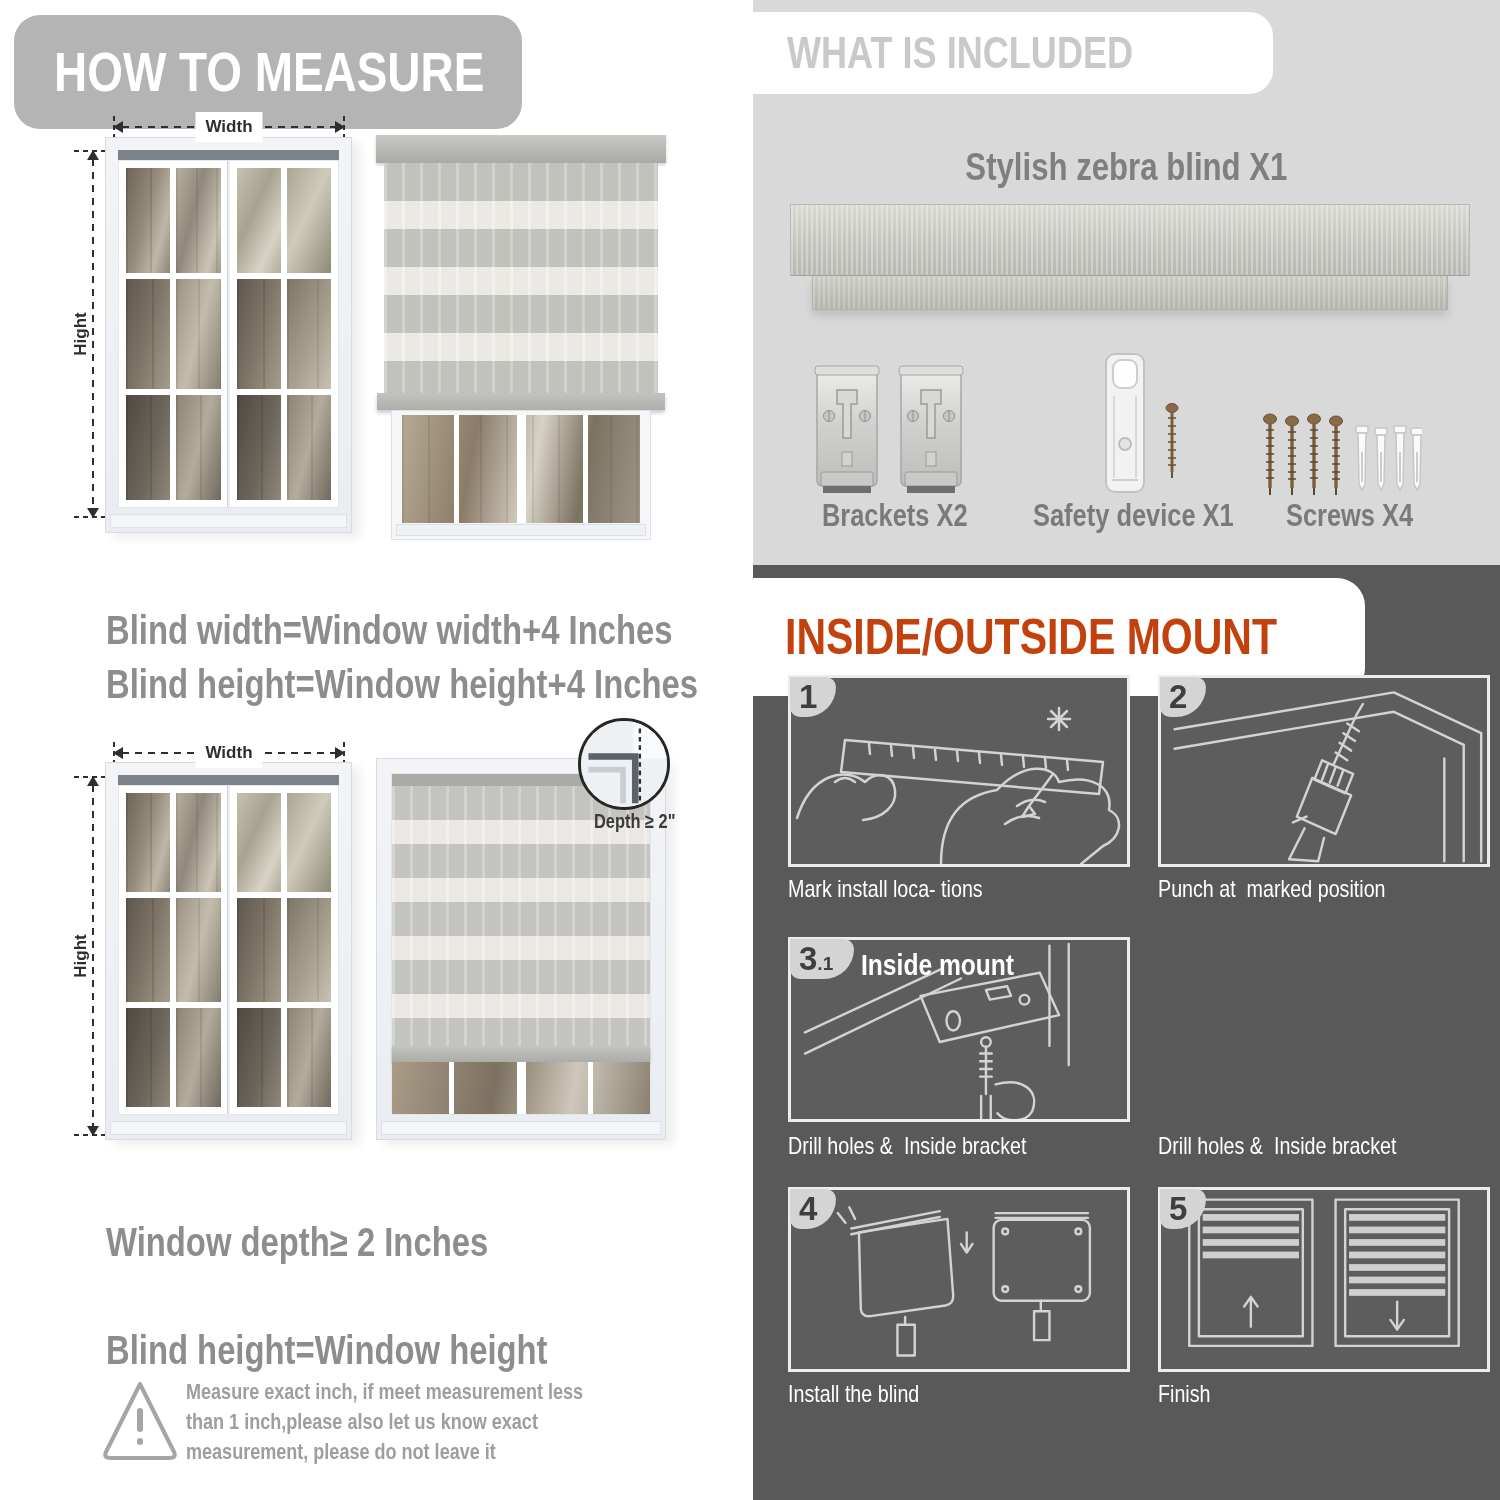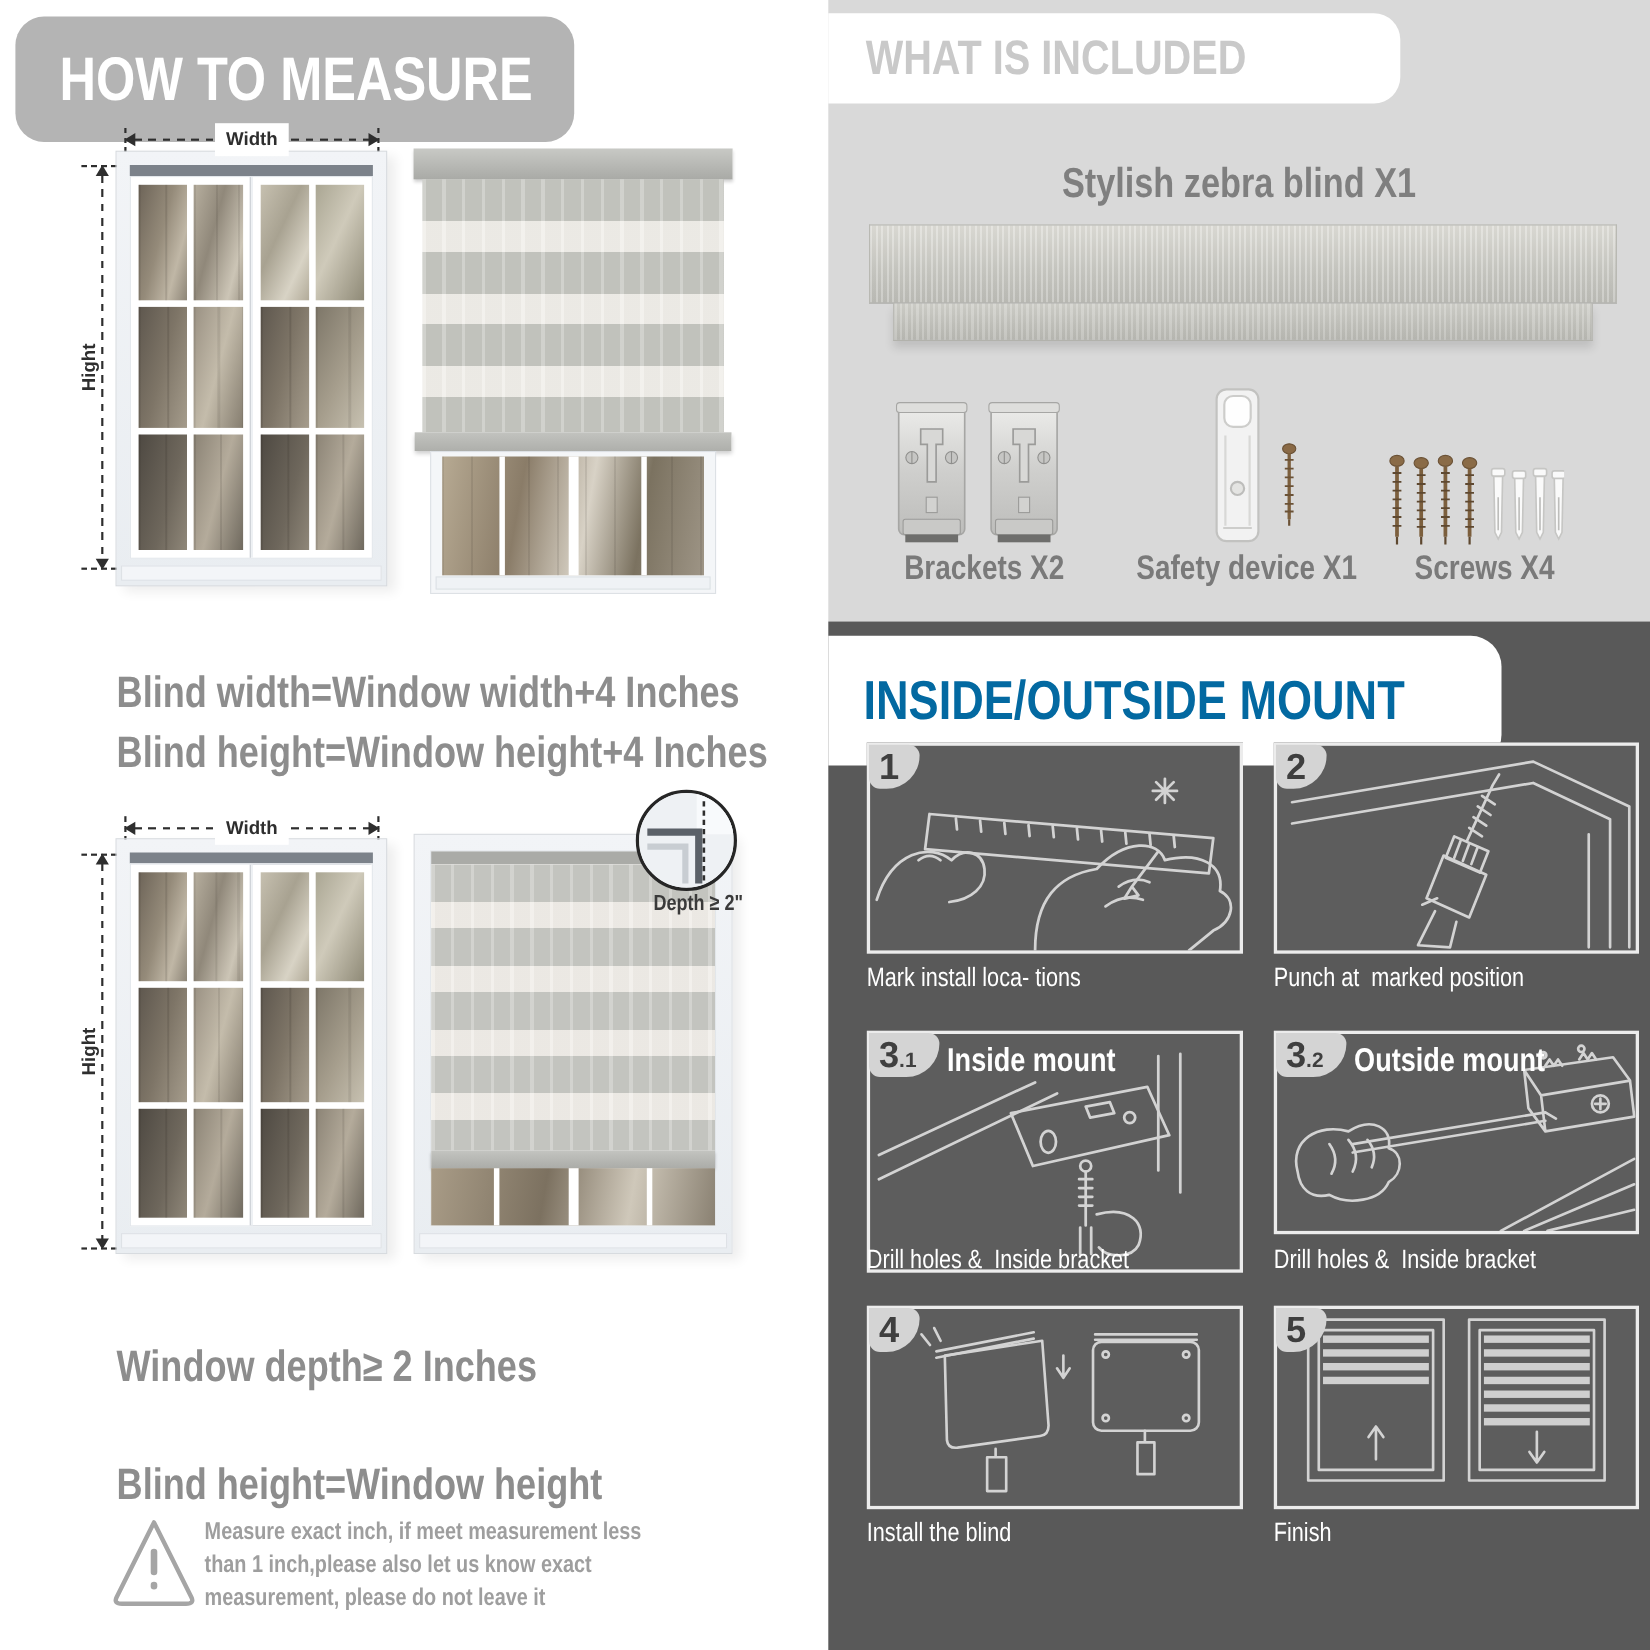--- a/index.html
+++ b/index.html
@@ -12,21 +12,21 @@
   
   .right-light{left:753px;top:0;width:747px;height:565px;background:#d9d9d9}
   .right-dark{left:753px;top:565px;width:747px;height:935px;background:#595959}
 
   
   .title-how{left:14px;top:15px;width:508px;height:114px;background:#b4b4b4;border-radius:26px;
     color:#fff;font-weight:bold;font-size:56px;line-height:114px;padding-left:40px}
   .box-included{left:753px;top:12px;width:520px;height:82px;background:#fff;border-radius:0 24px 24px 0;
     color:#c9c9c9;font-weight:bold;font-size:44px;line-height:82px;padding-left:34px}
   .box-mount{left:753px;top:578px;width:612px;height:118px;background:#fff;border-radius:0 28px 28px 0;
-    color:#0369a1;font-weight:bold;font-size:50px;line-height:118px;padding-left:32px}
+    color:#c2410c;font-weight:bold;font-size:50px;line-height:118px;padding-left:32px}
 
   
   .h-measure{font-weight:bold;font-size:46px;color:#3b3b3b}
   .l-formula{font-weight:bold;font-size:40px;color:#8d8d8d}
   .warn-text{font-weight:bold;font-size:22px;color:#9e9e9e;line-height:30px}
 
   
   .meas-w{height:30px}
   .mw-line{position:absolute;left:9px;right:9px;top:14px;height:2px;
     background:repeating-linear-gradient(90deg,#2e2e2e 0 7px,transparent 7px 13px)}
@@ -409,53 +409,37 @@
       <path d="M172,86 l-6,16 M180,89 l-6,16 M188,92 l-6,16"></path>
       <path d="M156,100 L196,118 L180,158 L140,140 Z"></path>
       <path d="M148,152 L132,184 L162,186 L168,162"></path>
       <path d="M150,140 l-14,6"></path>
     </svg>
     <div class="badge"><span>2</span><span class="sub"></span></div>
   </div>
   <div class="abs pcap" style="left:788px;top:875px"><span class="cond">Mark install loca- tions</span></div>
   <div class="abs pcap" style="left:1158px;top:875px"><span class="cond">Punch at  marked position</span></div>
 
-  <div class="abs panel" style="left:788px;top:937px;width:342px;height:220px">
+  <div class="abs panel" style="left:788px;top:937px;width:342px;height:185px">
     <svg class="art" viewBox="0 0 336 186" fill="none" stroke="#d3d3d3" stroke-width="2.5" stroke-linecap="round" stroke-linejoin="round">
       <path d="M8,96 L150,30 M8,118 L170,40"></path>
       <path d="M262,6 L262,110 M282,4 L282,130"></path>
       <path d="M128,58 L252,34 L272,78 L148,106 Z"></path>
       <path d="M196,52 l22,-4 l4,10 l-22,4 z"></path>
       <ellipse cx="162" cy="84" rx="7" ry="10"></ellipse>
       <circle cx="236" cy="62" r="5"></circle>
       <circle cx="196" cy="106" r="5"></circle>
       <path d="M196,111 L196,152 M190,118 h12 M190,126 h12 M190,134 h12 M190,142 h12 M196,152 l0,8"></path>
       <path d="M191,162 L191,186 M201,162 L201,186"></path>
       <path d="M206,150 C236,142 252,158 244,178 C238,190 216,190 208,180"></path>
     </svg>
     <div class="badge wide"><span>3</span><span class="sub">.1</span></div>
     <div class="plabel"><span class="cond">Inside mount</span></div>
   </div>
 
-  <div class="abs panel" style="left:1158px;top:937px;width:332px;height:185px">
-    <svg class="art" viewBox="0 0 336 186" fill="none" stroke="#d3d3d3" stroke-width="2.5" stroke-linecap="round" stroke-linejoin="round">
-      <path d="M232,34 L316,22 L332,44 L248,58 Z M248,58 L332,44 L336,78 L252,92 Z M232,34 L248,58 L252,92 L236,70 Z"></path>
-      <path d="M252,30 l4,-6 l4,6 l4,-6 l4,6 M284,24 l4,-6 l4,6 l4,-6 l4,6"></path>
-      <circle cx="250" cy="20" r="3"></circle>
-        <circle cx="286" cy="14" r="3"></circle>
-      <circle cx="304" cy="66" r="8"></circle>
-        <path d="M299,66 h10 M304,61 v10"></path>
-      <path d="M70,104 L252,74 M70,112 L252,82 M252,74 L262,80"></path>
-      <path d="M18,130 C10,100 38,84 66,92 C88,78 108,88 104,108 C118,112 118,132 104,140 C96,158 66,162 48,152 C30,156 20,146 18,130 Z"></path>
-      <path d="M48,104 q10,14 2,28 M66,100 q12,14 4,30 M84,100 q10,12 4,26"></path>
-      <path d="M210,186 L336,118 M232,186 L336,142 M254,186 L336,166"></path>
-    </svg>
-    <div class="badge wide"><span>3</span><span class="sub">.2</span></div>
-    <div class="plabel"><span class="cond">Outside mount</span></div>
-  </div>
   <div class="abs pcap" style="left:788px;top:1132px"><span class="cond">Drill holes &amp;  Inside bracket</span></div>
   <div class="abs pcap" style="left:1158px;top:1132px"><span class="cond">Drill holes &amp;  Inside bracket</span></div>
 
   <div class="abs panel" style="left:788px;top:1187px;width:342px;height:185px">
     <svg class="art" viewBox="0 0 336 186" fill="none" stroke="#d3d3d3" stroke-width="2.5" stroke-linecap="round" stroke-linejoin="round">
       <path d="M56,40 L148,22 M56,46 L148,28 M50,34 l-8,-10 M60,30 l-6,-12"></path>
       <path d="M64,44 L156,30 L162,110 Q162,119 154,120 L76,131 Q67,132 66,124 Z"></path>
       <path d="M104,140 h18 v32 h-18 z M112,132 v8"></path>
       <path d="M176,44 v18 M170,56 l6,9 l6,-9"></path>
       <path d="M206,24 h96 M206,29 h96"></path>

